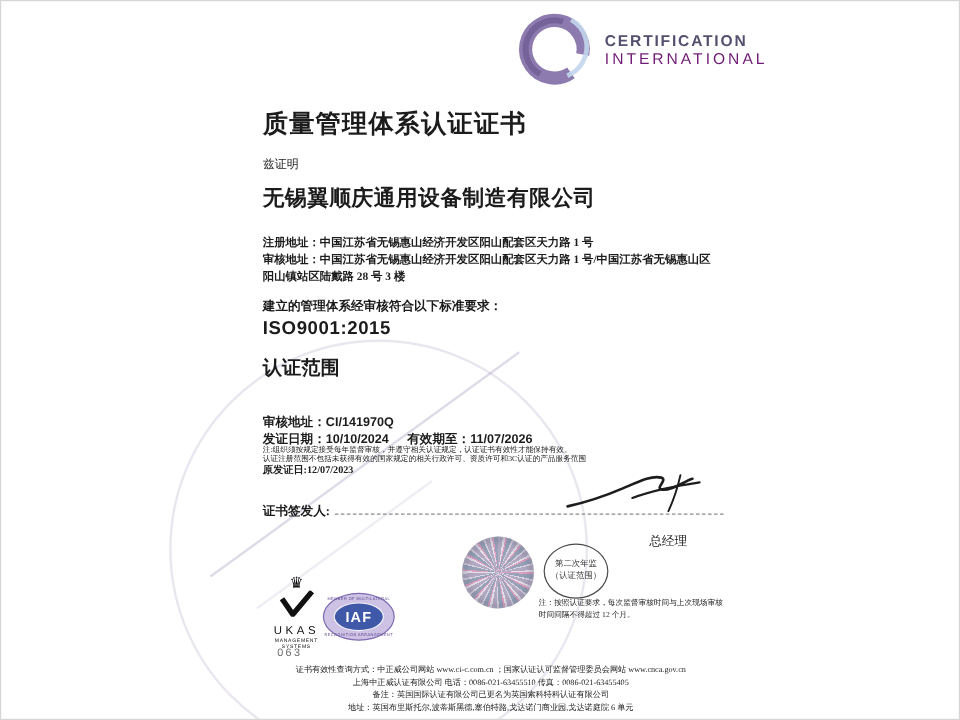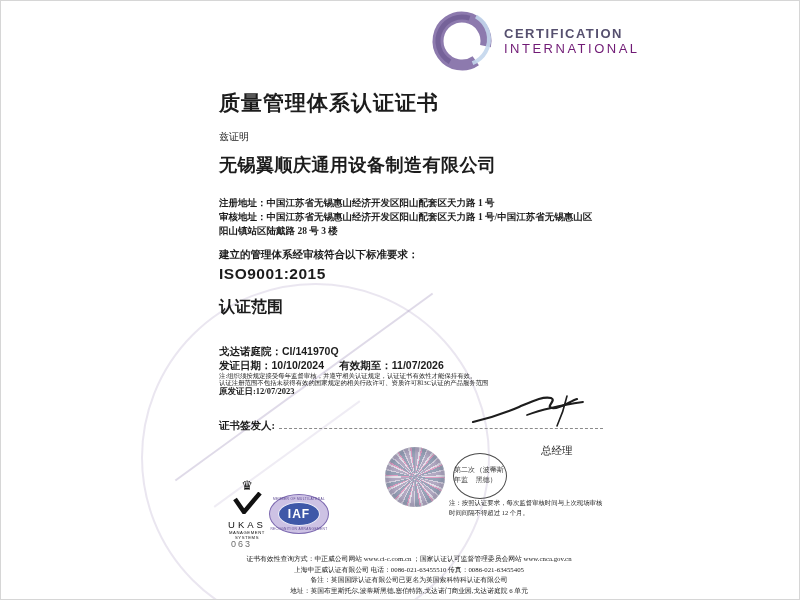--- a/index.html
+++ b/index.html
@@ -33,21 +33,21 @@
   .issuer{font-size:10.5px;font-weight:bold;}
   .gm{font-size:10.5px;}
   
   .holo{
     width:60px;height:60px;border-radius:50%;
     background:repeating-conic-gradient(#b3abc3 0deg 8deg,#e4e1ea 8deg 12deg,#e39fc4 12deg 15deg,#98a3b8 15deg 23deg,#d9d4e2 23deg 26deg);
     box-shadow:inset 0 0 10px rgba(60,60,90,0.55), inset 0 0 3px rgba(255,255,255,0.7);
   }
   .stamp-circle{
     width:52px;height:44px;border-radius:50%;border:1.5px solid #4a4a4a;
-    display:flex;flex-direction:row;align-items:center;justify-content:center;
+    display:flex;flex-direction:column;align-items:center;justify-content:center;
     font-size:7px;color:#333;line-height:1.4;background:transparent;
   }
   .stamp-note{font-size:6.4px;line-height:1.55;width:158px;color:#222;}
   
   .ukas{width:50px;text-align:center;color:#111;}
   .ukas .crown{font-size:13px;line-height:1;}
   .ukas .name{font-size:9.5px;letter-spacing:3px;margin-top:1px;}
   .ukas .sub{font-size:4.2px;letter-spacing:0.6px;line-height:1.3;}
   .ukas-num{font-size:9px;letter-spacing:2px;color:#6d6d6d;}
   
@@ -91,21 +91,21 @@
   <div class="abs z1 company" style="left:218px;top:152px;">无锡翼顺庆通用设备制造有限公司</div>
   <div class="abs z1 addr" style="left:218px;top:195px;">注册地址：中国江苏省无锡惠山经济开发区阳山配套区天力路 1 号</div>
   <div class="abs z1 addr" style="left:218px;top:209px;">审核地址：中国江苏省无锡惠山经济开发区阳山配套区天力路 1 号/中国江苏省无锡惠山区阳山镇站区陆戴路 28 号 3 楼</div>
 
   <div class="abs z1 std-intro" style="left:218px;top:247px;">建立的管理体系经审核符合以下标准要求：</div>
   <div class="abs z1 sans iso" style="left:218px;top:264px;">ISO9001:2015</div>
 
   <div class="abs z1 scope-h" style="left:218px;top:296px;">认证范围</div>
 
   <div class="abs z1 detline" style="left:218px;top:344px;">
-    <span>戈达诺庭院：</span><span class="sans">CI/141970Q</span>
+    <span>审核地址：</span><span class="sans">CI/141970Q</span>
   </div>
   <div class="abs z1 detline" style="left:218px;top:358px;">
     <span>发证日期：</span><span class="sans">10/10/2024</span>
     <span style="display:inline-block;width:10px;"></span>
     <span>有效期至：</span><span class="sans">11/07/2026</span>
   </div>
   <div class="abs z1 tinynote" style="left:218px;top:371px;">注:组织须按规定接受每年监督审核，并遵守相关认证规定，认证证书有效性才能保持有效。</div>
   <div class="abs z1 tinynote" style="left:218px;top:378px;">认证注册范围不包括未获得有效的国家规定的相关行政许可、资质许可和3C认证的产品服务范围</div>
   <div class="abs z1 orig" style="left:218px;top:385px;">原发证日:12/07/2023</div>
 
@@ -117,21 +117,21 @@
     </svg>
   </div>
   <div class="abs z1 dashline" style="left:278px;top:427px;width:324px;"></div>
   <div class="abs z1 issuer" style="left:218px;top:418px;">证书签发人:</div>
   <div class="abs z1 gm" style="left:540px;top:431px;margin-top:12px;">总经理</div>
 
   <div class="abs z1 holo" style="left:384px;top:446px;"></div>
 
   <div class="abs z1 stamp-circle" style="left:452px;top:452px;">
     <span>第二次年监</span>
-    <span>（波蒂斯黑德）</span>
+    <span>（认证范围）</span>
   </div>
   <div class="abs z1 stamp-note" style="left:448px;top:497px;">注：按照认证要求，每次监督审核时间与上次现场审核时间间隔不得超过 12 个月。</div>
 
   <div class="abs z1 ukas" style="left:221px;top:478px;">
     <div class="crown">♛</div>
     <svg width="30" height="22" viewBox="0 0 30 22">
       <path d="M3 7 L12 20 L28 1" stroke="#111" stroke-width="4.5" fill="none"></path>
     </svg>
     <div class="name sans">UKAS</div>
     <div class="sub sans">MANAGEMENT</div>

